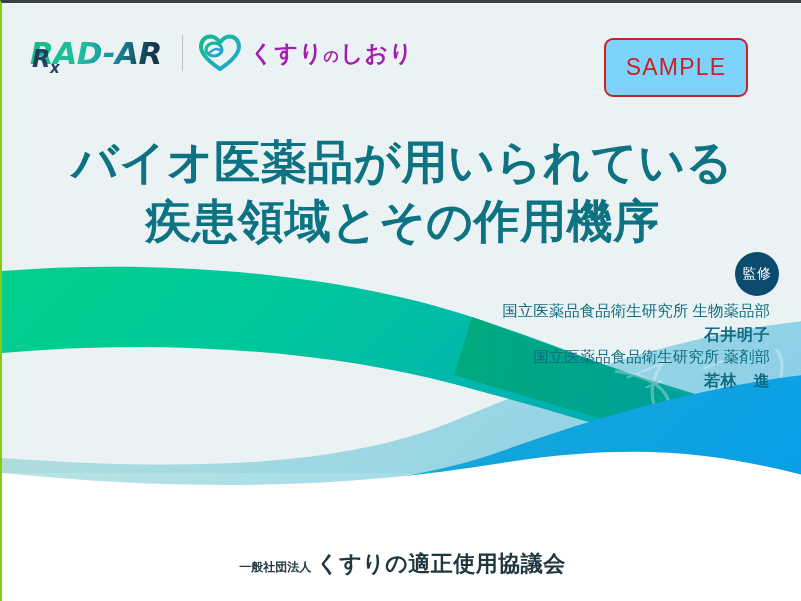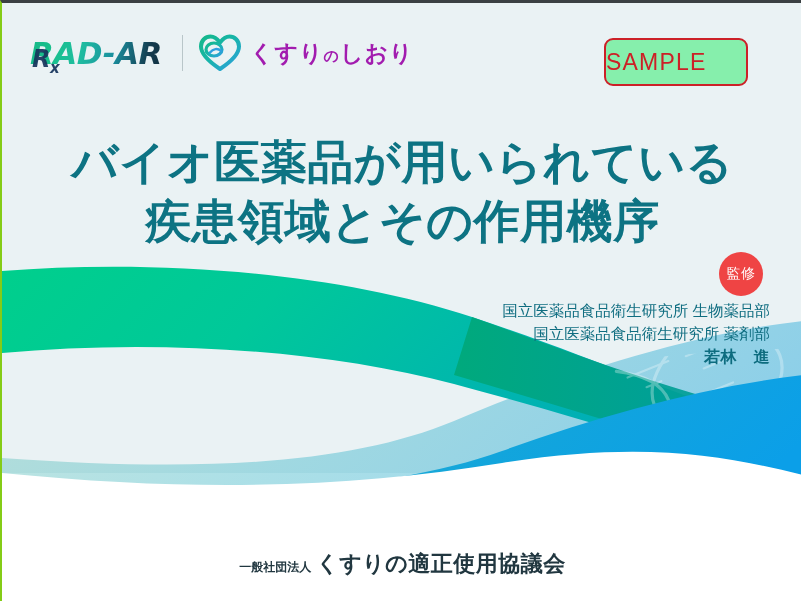--- a/index.html
+++ b/index.html
@@ -86,29 +86,30 @@
     font-size:23px;
     color:#a21caf;
     letter-spacing:1px;
     white-space:nowrap;
   }
   .kusuri-text .small{ font-size:15px; }
 
   .sample-badge{
     position:absolute;
     right:55px; top:35px;
-    width:144px; height:48px;
+    width:144px; height:59px;
     border:2px solid #cc2027;
     border-radius:9px;
-    background:#86efac;
+    background:#7dd3fc;
     color:#cc2027;
     font-size:23px;
     letter-spacing:1.2px;
     display:flex;
     align-items:center;
+    justify-content:center;
     box-sizing:border-box;
   }
 
   
   .title{
     position:absolute;
     left:0; top:130px;
     width:801px;
     text-align:center;
     color:#0d7383;
@@ -116,24 +117,24 @@
     font-weight:bold;
     font-size:46px;
     line-height:1.28;
     letter-spacing:0.5px;
   }
   .title .line{ display:block; white-space:nowrap; }
 
   
   .sup-badge{
     position:absolute;
-    right:38px; top:249px;
+    right:22px; top:249px;
     width:44px; height:44px;
     border-radius:50%;
-    background:#ef4444;
+    background:#0c4a6e;
     color:#ffffff;
     font-family:"DejaVu Sans",sans-serif;
     font-size:14px;
     display:flex;
     align-items:center;
     justify-content:center;
     letter-spacing:0.5px;
   }
   .credits{
     position:absolute;
@@ -277,20 +278,21 @@
     <span class="line">バイオ医薬品が用いられている</span>
     <span class="line">疾患領域とその作用機序</span>
   </div>
 
   <div class="sup-badge">
     <span>監修</span>
   </div>
 
   <div class="credits">
     <div>国立医薬品食品衛生研究所 生物薬品部</div>
+    <div class="name">石井明子</div>
     <div>国立医薬品食品衛生研究所 薬剤部</div>
     <div class="name">若林　進</div>
   </div>
 
   <div class="footer">
     <span class="pre">一般社団法人</span><span class="org">くすりの適正使用協議会</span>
   </div>
 
 </div>
 

